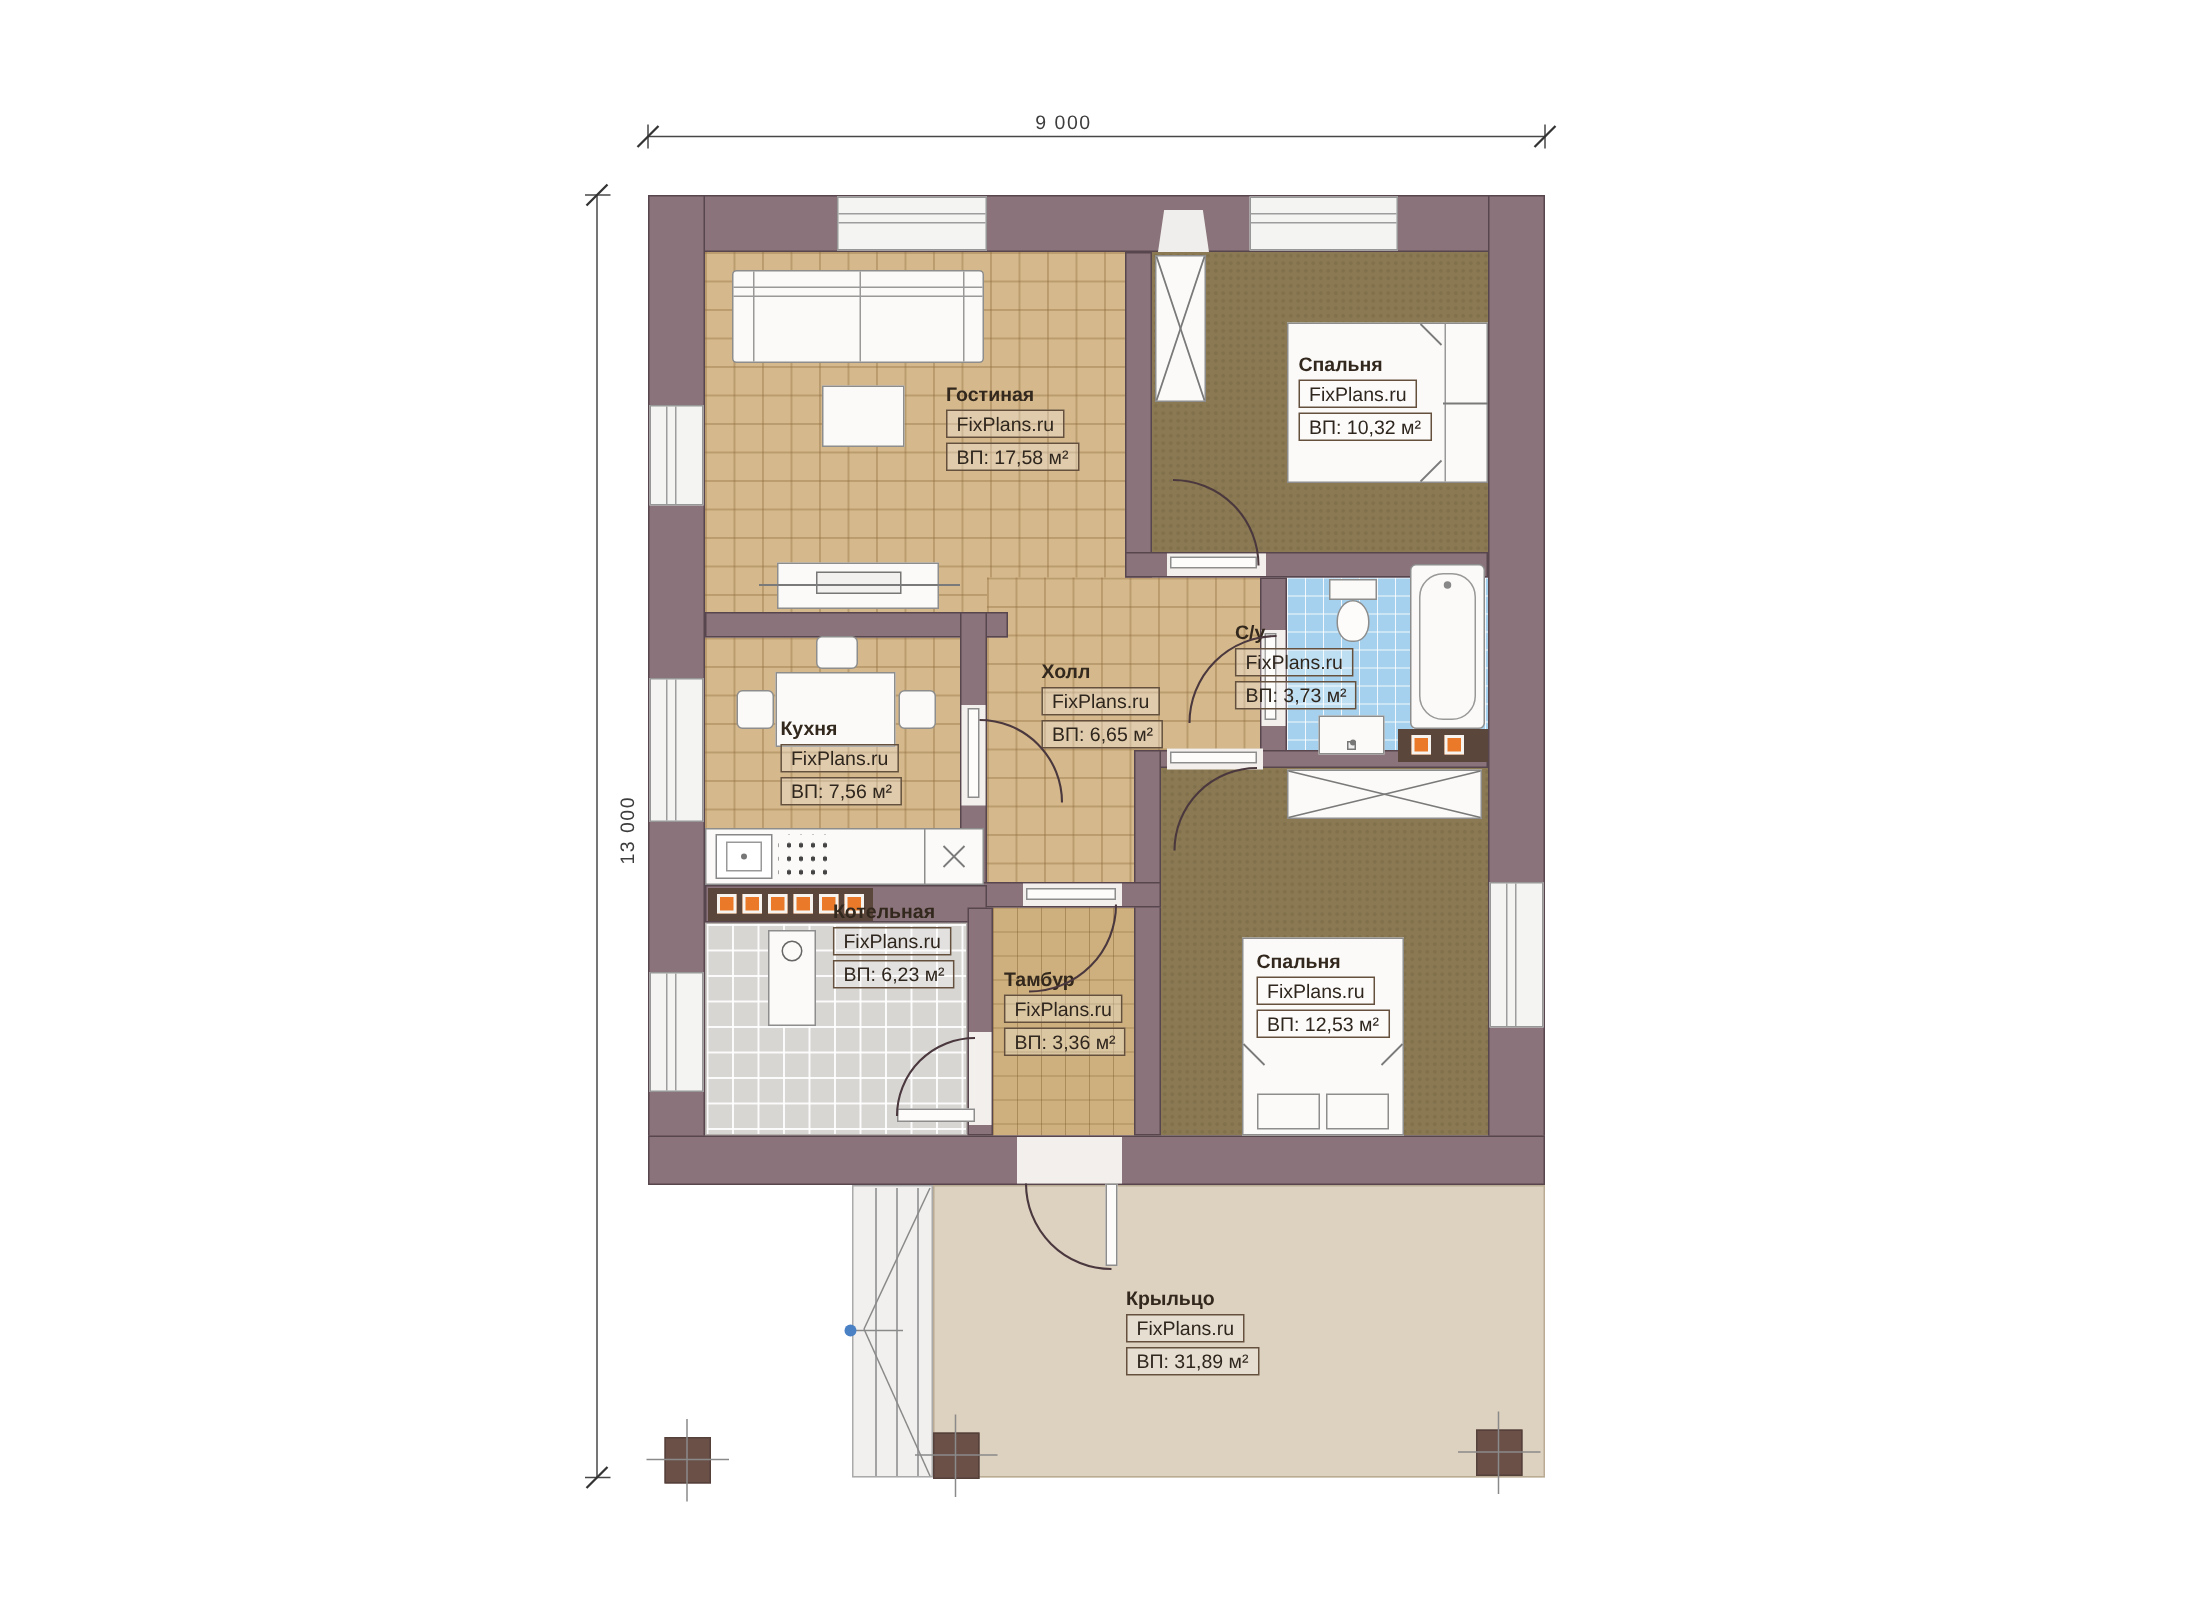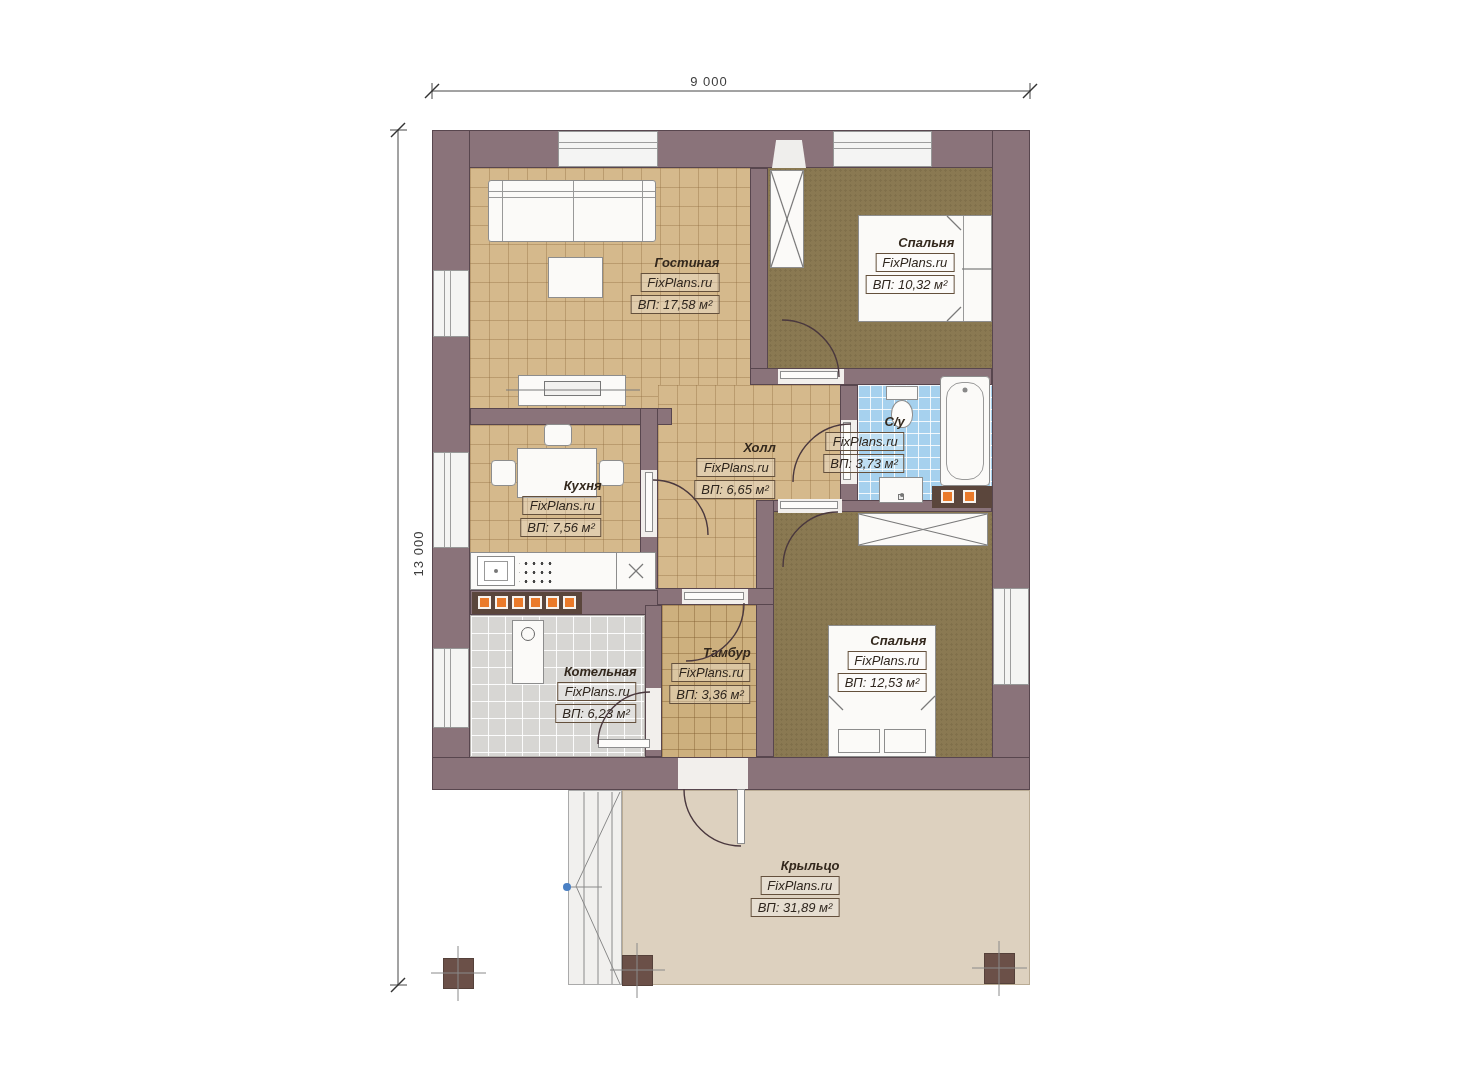--- a/index.html
+++ b/index.html
@@ -36,21 +36,21 @@
   .win-h{background-color:#f4f4f3;border:1px solid #979797;
     background-image:linear-gradient(#9d9d9d,#9d9d9d),linear-gradient(#9d9d9d,#9d9d9d);
     background-size:100% 1px,100% 1px;background-position:0 10px,0 16px;background-repeat:no-repeat;}
   .win-v{background-color:#f4f4f3;border:1px solid #979797;
     background-image:linear-gradient(90deg,#9d9d9d,#9d9d9d),linear-gradient(90deg,#9d9d9d,#9d9d9d);
     background-size:1px 100%,1px 100%;background-position:10px 0,16px 0;background-repeat:no-repeat;}
   .rad{background:#5b463c;}
   .rad i{position:absolute;top:4px;width:13px;height:13px;background:#ea7a2a;border:2px solid #f7f3ee;box-sizing:border-box;}
   .col{background:#6b5048;border:1px solid #55413a;}
   
-  .rlabel{position:absolute;transform:translate(-50%,0);text-align:right;color:#2f261e;z-index:7;font-style:italic;}
+  .rlabel{position:absolute;transform:translate(-50%,0);text-align:left;color:#2f261e;z-index:7;}
   .rlabel .nm{font-weight:bold;font-size:13px;white-space:nowrap;color:#33281d;}
   .rlabel .bx{display:inline-block;border:1px solid #64503c;background:rgba(255,255,255,.28);
       padding:1px 6px;font-size:13px;margin-top:3px;white-space:nowrap;}
   .dimtxt{position:absolute;font-size:13px;color:#3d3d3d;text-align:center;letter-spacing:1px;}
   .overlay{position:absolute;left:0;top:0;z-index:8;pointer-events:none;}
   .z1{z-index:1}.z2{z-index:2}.z3{z-index:3}.z4{z-index:4}
 </style>
 </head>
 <body>
 
@@ -184,21 +184,21 @@
   <div class="rlabel" style="left:735px;top:440px">
     <div class="nm">Холл</div>
     <div class="bx">FixPlans.ru</div><br>
     <div class="bx">ВП: 6,65 м²</div>
   </div>
   <div class="rlabel" style="left:561px;top:478px">
     <div class="nm">Кухня</div>
     <div class="bx">FixPlans.ru</div><br>
     <div class="bx">ВП: 7,56 м²</div>
   </div>
-  <div class="rlabel" style="left:596px;top:664px">
+  <div class="rlabel" style="left:596px;top:600px">
     <div class="nm">Котельная</div>
     <div class="bx">FixPlans.ru</div><br>
     <div class="bx">ВП: 6,23 м²</div>
   </div>
   <div class="rlabel" style="left:710px;top:645px">
     <div class="nm">Тамбур</div>
     <div class="bx">FixPlans.ru</div><br>
     <div class="bx">ВП: 3,36 м²</div>
   </div>
   <div class="rlabel" style="left:882px;top:633px">

